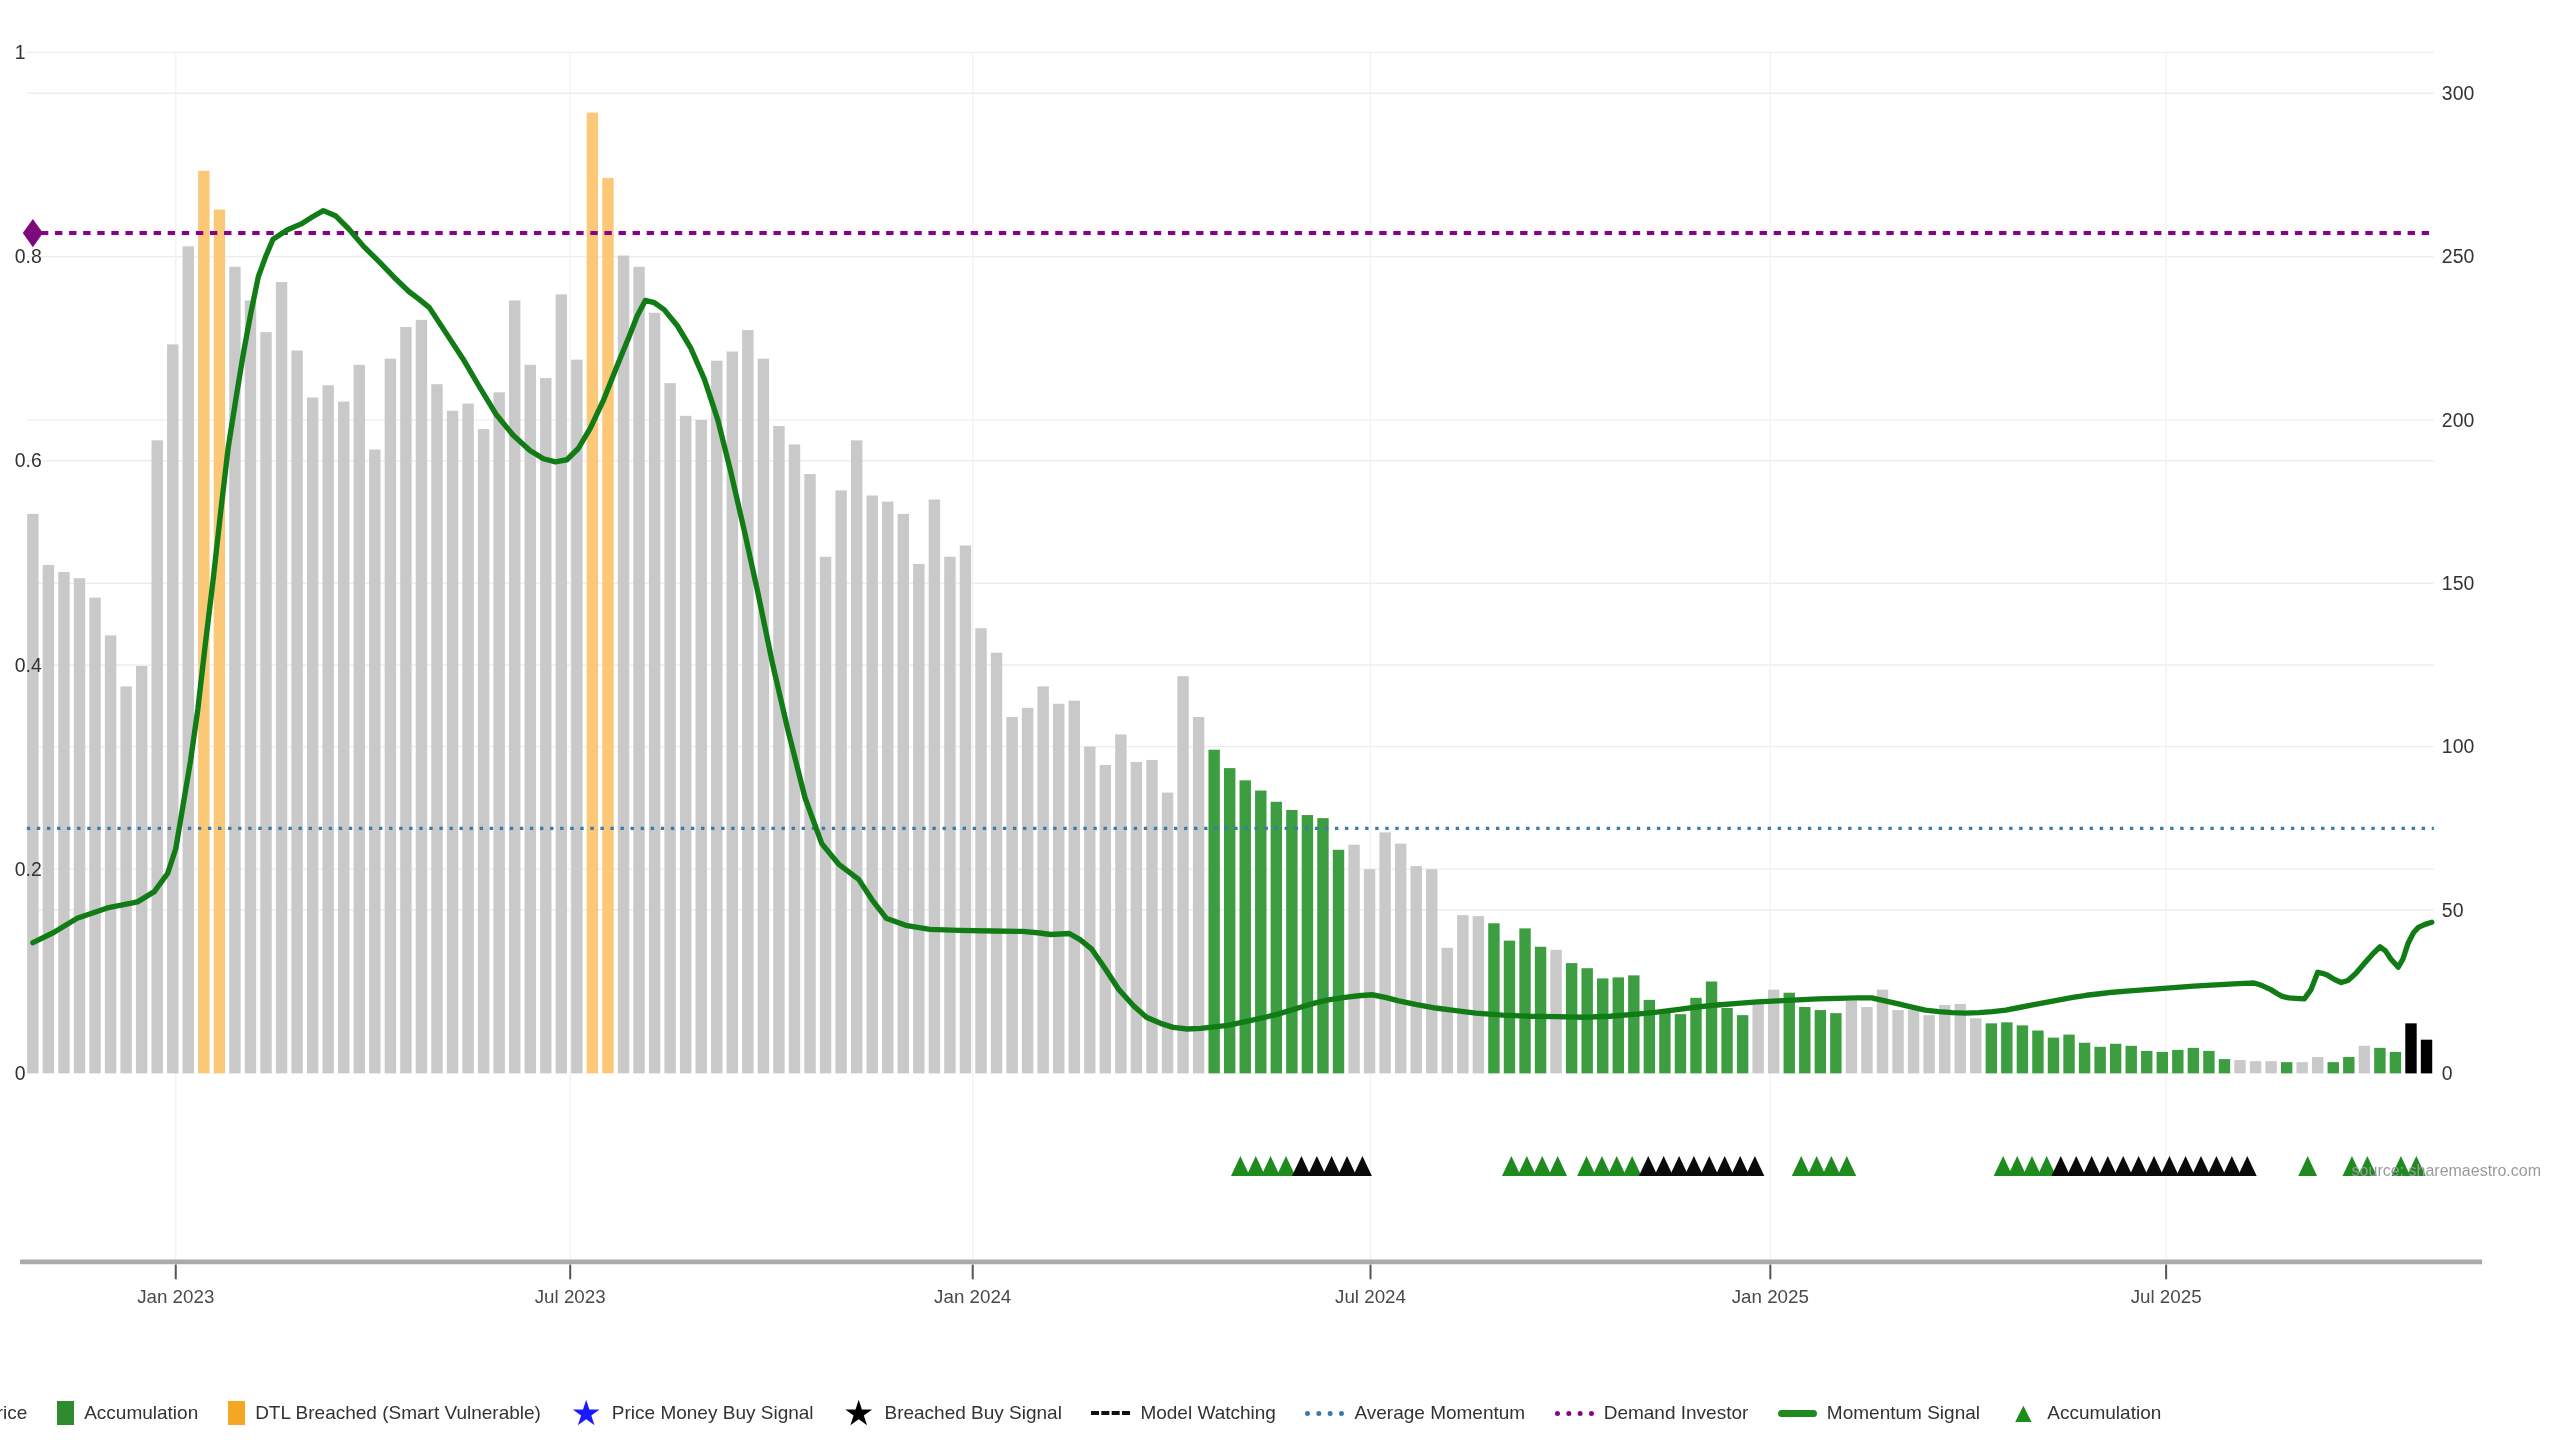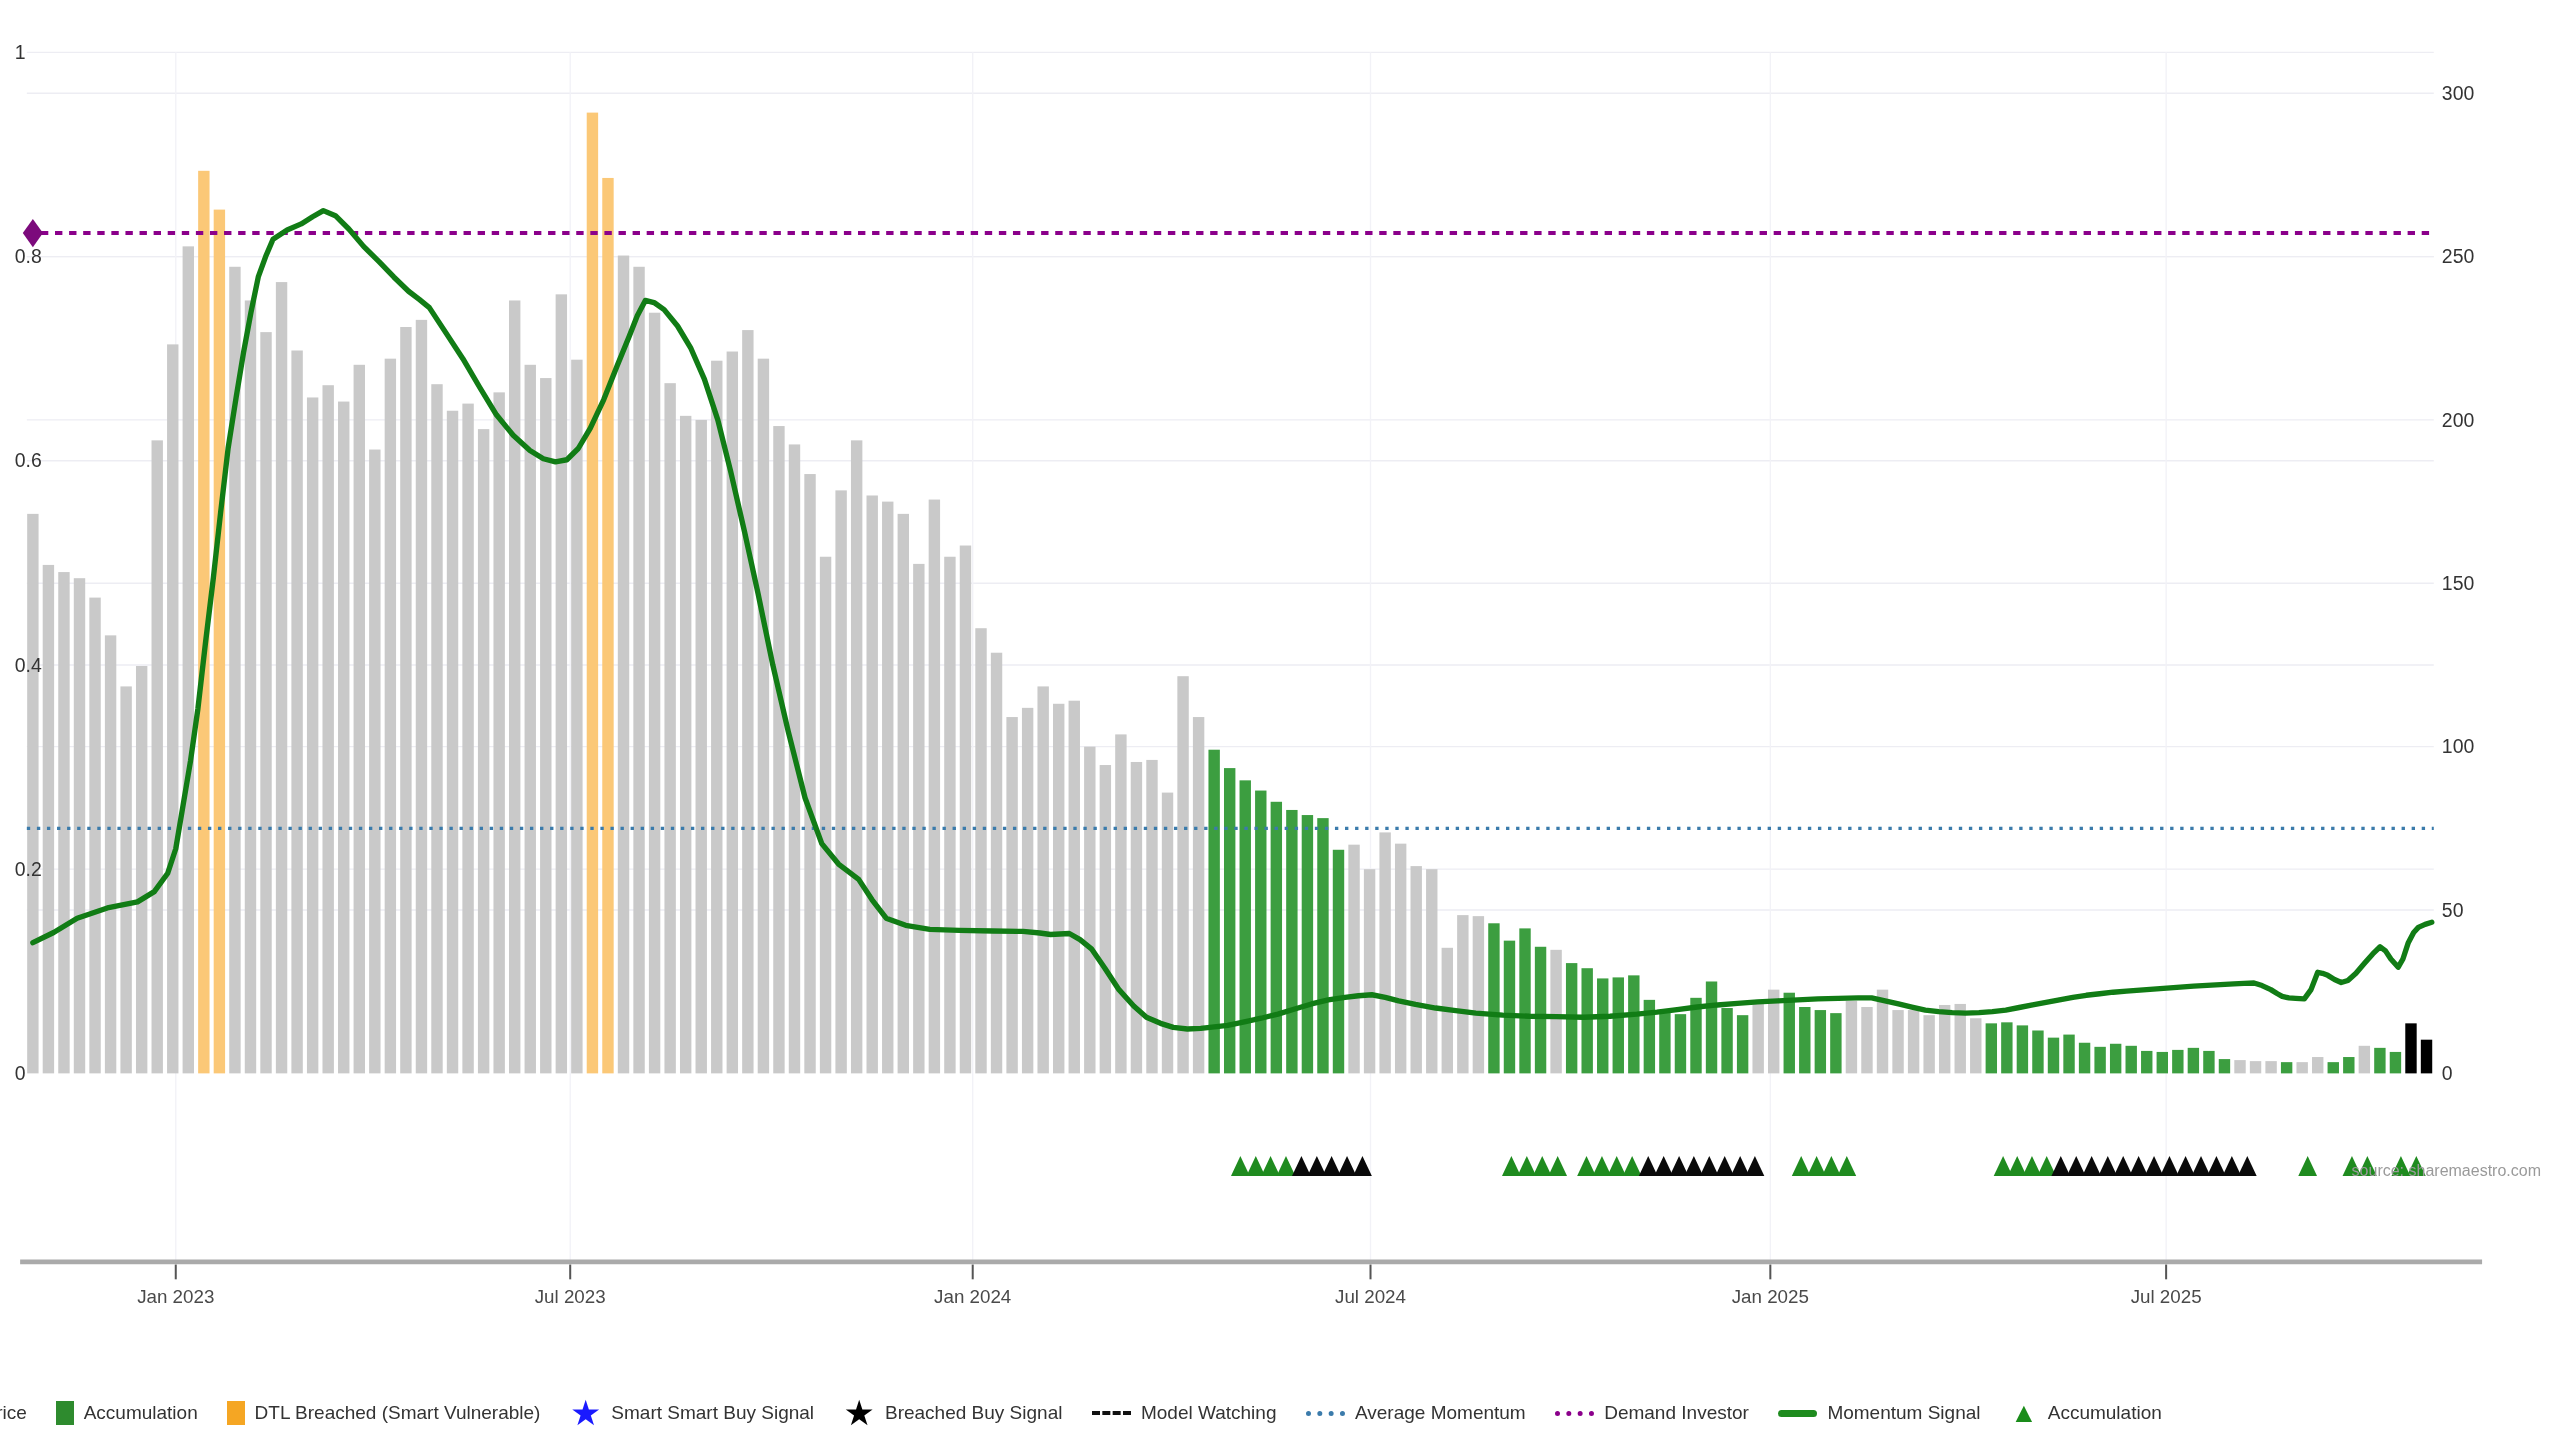--- a/index.html
+++ b/index.html
@@ -289,21 +289,21 @@
       <div class="legend-item">
         <span class="ic-square" style="background:#2e8b2e"></span>
         <span class="lbl">Accumulation</span>
       </div>
       <div class="legend-item">
         <span class="ic-square" style="background:#f5a623"></span>
         <span class="lbl">DTL Breached (Smart Vulnerable)</span>
       </div>
       <div class="legend-item">
         <span class="ic-star" style="color:#1a1aff">★</span>
-        <span class="lbl">Smart Smart Buy Signal</span>
+        <span class="lbl">Price Money Buy Signal</span>
       </div>
       <div class="legend-item">
         <span class="ic-star" style="color:#000000">★</span>
         <span class="lbl">Breached Buy Signal</span>
       </div>
       <div class="legend-item">
         <span class="ic-line ic-dash"></span>
         <span class="lbl">Model Watching</span>
       </div>
       <div class="legend-item">

